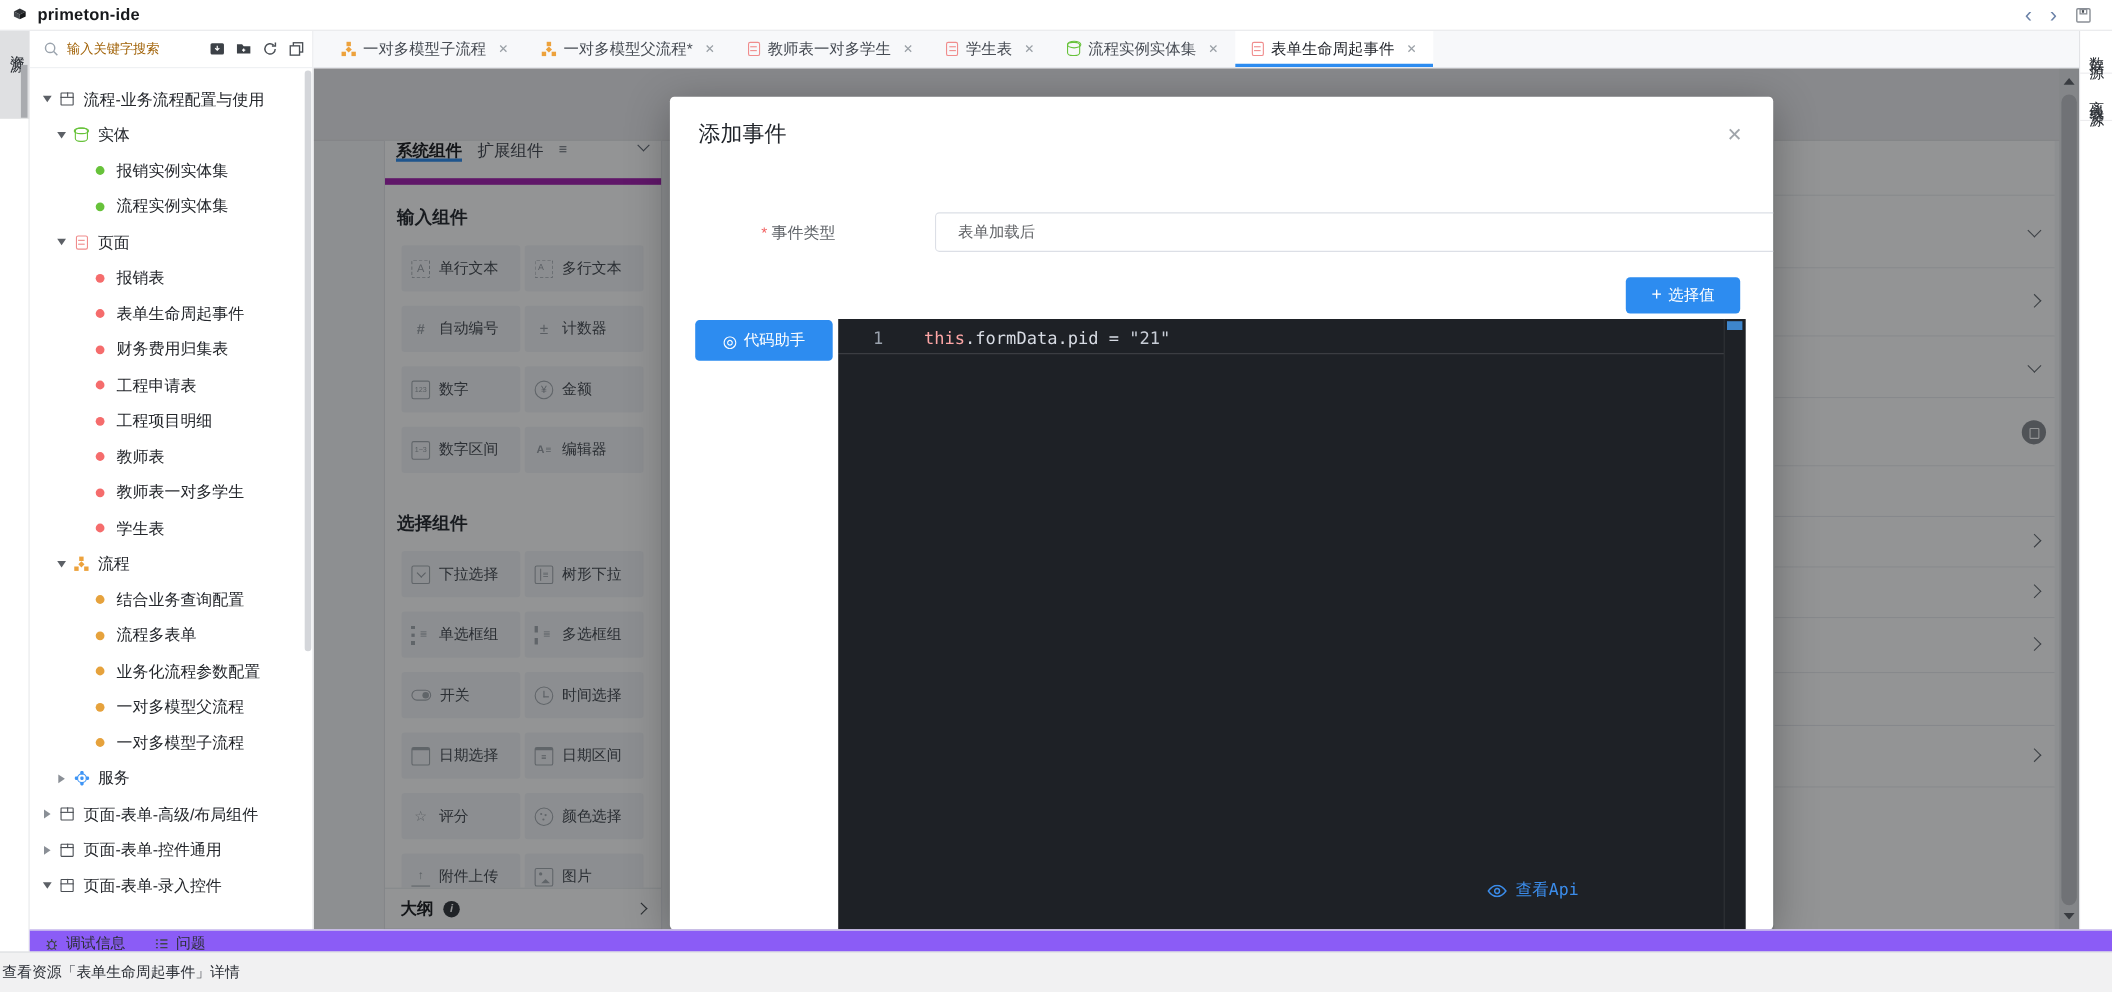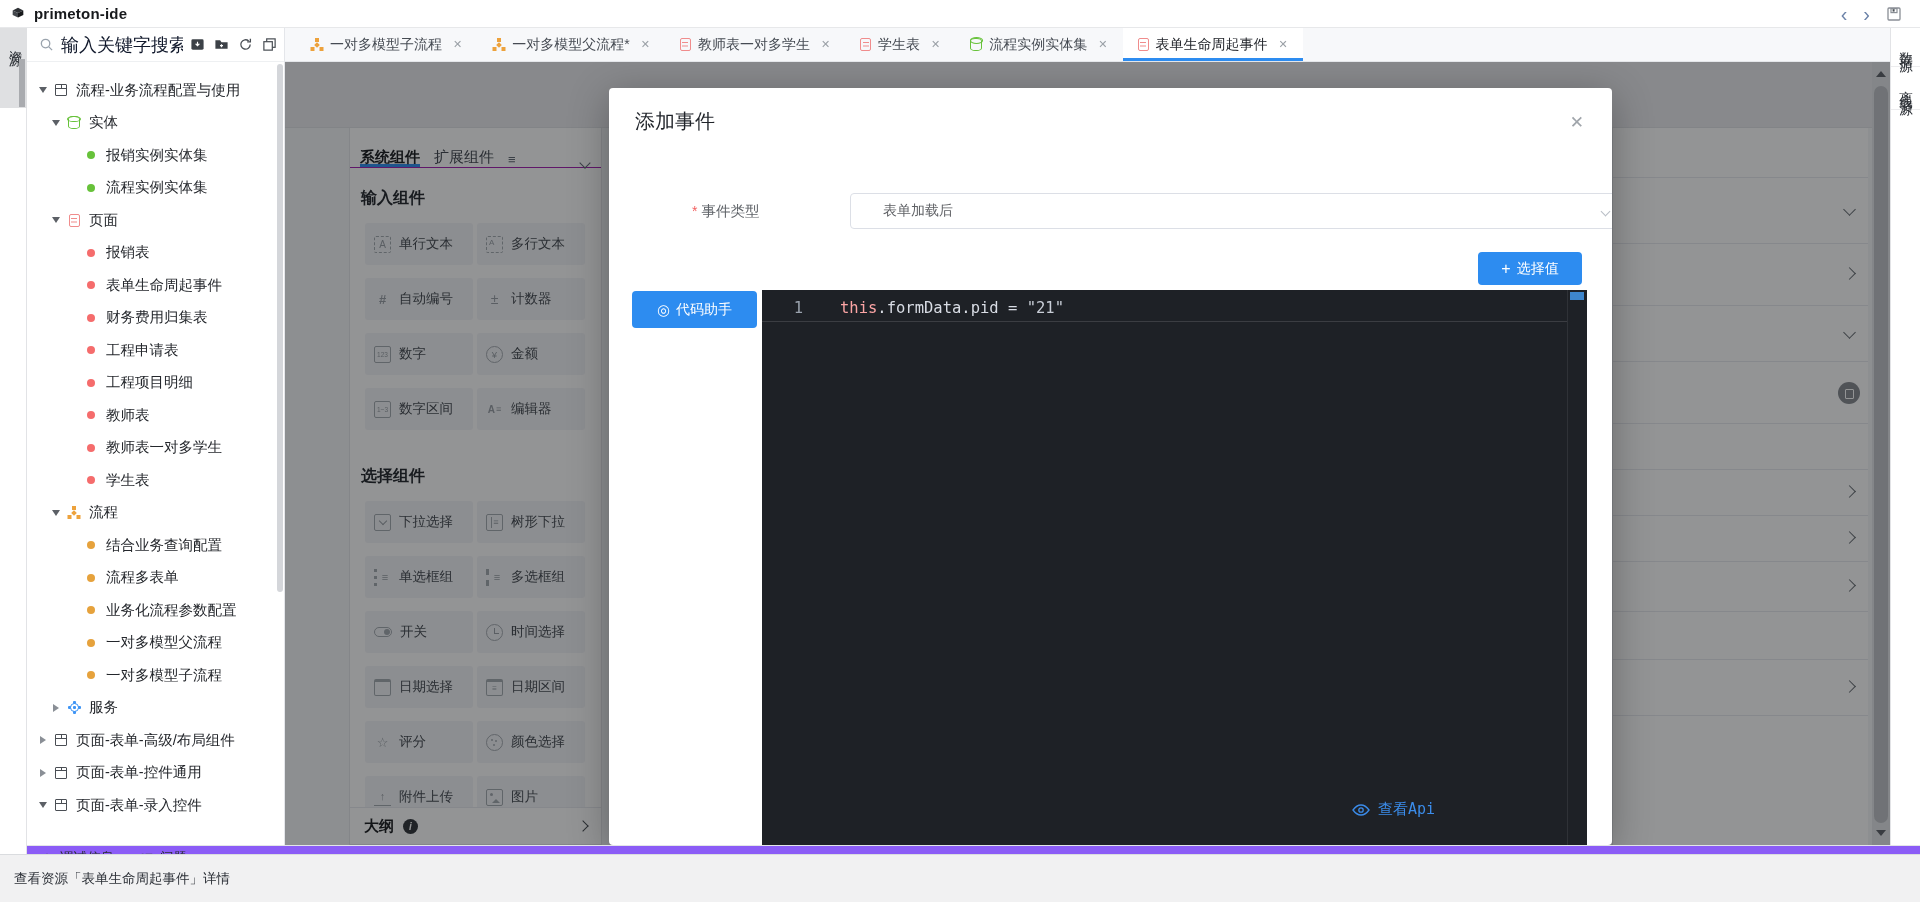--- a/index.html
+++ b/index.html
@@ -16,21 +16,21 @@
   
   #leftrail{position:absolute;left:0;top:28px;width:27px;bottom:33px;background:#fff;border-right:1px solid #e2e3e6;z-index:25}
   .rail-active{position:absolute;left:0;top:0;width:27px;height:80px;background:#dfe0e2}
   .rail-thumb{position:absolute;right:1px;top:31px;width:6px;height:48px;background:#a9abaf}
   .vtext{writing-mode:vertical-lr;text-orientation:upright;letter-spacing:4px;font-size:13.5px;color:#2b2f35}
   .rail-active .vtext{position:absolute;left:6px;top:11px}
 
   
   #sidebar{position:absolute;left:27px;top:28px;width:258px;bottom:33px;background:#fff;border-right:1px solid #e4e6ea;z-index:25}
   #searchrow{height:34px;border-bottom:1px solid #eef0f2;display:flex;align-items:center;padding:0 7px 0 12px;gap:7px}
-  .search-ph{color:#0f172a;font-size:18px;flex:1;white-space:nowrap;overflow:hidden}
+  .search-ph{color:#a16207;font-size:12px;flex:1;white-space:nowrap;overflow:hidden}
   .sr-icons{display:flex;gap:9px;align-items:center}
   #tree{position:absolute;left:0;right:0;top:34px;bottom:0;padding-top:12px;overflow:hidden}
   .trow{height:32.5px;display:flex;align-items:center;font-size:14.5px;color:#24272c;cursor:default;white-space:nowrap}
   .lv0{padding-left:8px}.lv1{padding-left:21px}.lv2{padding-left:38px}
   .arr{width:15px;display:flex;justify-content:center;align-items:center;flex:none}
   .arr::before{content:""}
   .arr-down::before{border-left:4.5px solid transparent;border-right:4.5px solid transparent;border-top:6px solid #5c6066}
   .arr-right::before{border-top:4.5px solid transparent;border-bottom:4.5px solid transparent;border-left:6px solid #8a8f96}
   .tico{width:22px;display:flex;align-items:center;justify-content:center;flex:none}
   .tlabel{margin-left:4px}
@@ -59,21 +59,21 @@
   .tab{display:flex;align-items:center;gap:7px;padding:0 15px;font-size:14px;color:#464b53;white-space:nowrap}
   .tab.active{background:#fff;box-shadow:inset 0 -3px 0 #2d8cf0;color:#22252b}
   .tab .x{color:#9aa0a6;font-size:11px;margin-left:4px}
 
   
   #main{position:absolute;left:285px;top:62px;width:1605px;bottom:57px;background:#f5f6f8;z-index:1}
   .band{position:absolute;left:0;top:0;right:0;height:66px;background:#ececee;border-bottom:1px solid #e0e2e5}
 
   
   #palette{position:absolute;left:64px;top:66px;width:253px;bottom:0;background:#fff;border:1px solid #e4e6ea;border-top:none}
-  .p-tabs{height:40px;display:flex;align-items:flex-end;gap:14px;padding:0 12px 0 10px;border-bottom:1px solid #a21caf}
+  .p-tabs{height:40px;display:flex;align-items:flex-start;gap:14px;padding:0 12px 0 10px;border-bottom:6px solid #a21caf}
   .p-tab{display:flex;align-items:center;font-size:15px;color:#3f444d;white-space:nowrap}
   .p-tab.active{font-weight:700;color:#17191c;box-shadow:inset 0 -3px 0 #2d8cf0}
   .p-menu{display:flex;align-items:center;font-size:13px;color:#5f6671}
   .p-chev{margin-left:auto;display:flex;align-items:center}
   .chev{display:inline-block;width:8px;height:8px;border-right:1.6px solid #5f6671;border-bottom:1.6px solid #5f6671}
   .chev-down{transform:rotate(45deg)}
   .chev-right{transform:rotate(-45deg)}
   .p-sec{font-size:16px;font-weight:600;color:#1f2329;margin:20px 0 14px 11px}
   .p-sec2{margin-top:36px}
   .chips{display:grid;grid-template-columns:108px 108px;gap:13px 4px;padding:0 10px 0 15px}
@@ -123,21 +123,21 @@
 
   
   #overlay{position:absolute;left:285px;top:62px;width:1605px;height:783px;background:rgba(15,17,20,.45);z-index:10}
 
   
   #modal{position:absolute;left:609px;top:88px;width:1003px;height:757px;background:#fff;border-radius:4px;box-shadow:0 8px 40px rgba(0,0,0,.3);z-index:20;overflow:hidden}
   .m-title{position:absolute;left:26px;top:20px;font-size:20px;color:#1f2329}
   .m-close{position:absolute;right:28px;top:24px;font-size:17px;color:#a0a5ab;font-weight:300}
   .m-req{color:#f25f5f;margin-right:4px;font-size:14px}
   .m-label{position:absolute;left:83px;top:114px;font-size:14.5px;color:#5f6368;white-space:nowrap}
-  .m-select{position:absolute;left:241px;top:105px;width:792px;height:36px;border:1px solid #dcdfe6;border-radius:4px;display:flex;align-items:center;padding:0 32px;font-size:14px;color:#606266}
+  .m-select{position:absolute;left:241px;top:105px;width:792px;height:36px;border:1px solid #dcdfe6;border-radius:4px;display:flex;align-items:center;padding:0 20px;font-size:14px;color:#606266}
   .m-select .chev{margin-left:auto;border-color:#b9bec6;width:7px;height:7px}
   .btn-blue{background:#2d8cf0;color:#fff;border:none;border-radius:4px;display:flex;align-items:center;justify-content:center;gap:6px;font-size:14px;font-family:inherit}
   .btn-sv{position:absolute;left:869px;top:164px;width:104px;height:33px}
   .btn-sv .plus{font-size:16px;line-height:14px}
   .btn-ch{position:absolute;left:23px;top:203px;width:125px;height:37px}
   .btn-ch .ch-ico{font-size:15px}
   .editor{position:absolute;left:153px;top:202px;right:25px;bottom:0;background:#1e2126;font-family:"DejaVu Sans Mono","Liberation Mono",monospace}
   .ed-line{display:flex;align-items:center;height:28px;margin-top:4px;border-bottom:1px solid rgba(255,255,255,.13);width:calc(100% - 20px);font-size:15.5px}
   .ln{width:52px;text-align:right;padding-right:11px;color:#9aa2ad;flex:none}
   .code{margin-left:26px;color:#d8dce4;white-space:pre}
@@ -147,21 +147,21 @@
   .ed-thumb{position:absolute;top:2px;right:3px;width:14px;height:8px;background:#3e86cc}
   .view-api{position:absolute;left:590px;top:510px;display:flex;align-items:center;gap:8px;color:#3b8cea;font-size:15px;cursor:default}
 
   
   #rightrail{position:absolute;right:0;top:28px;width:30px;bottom:33px;background:#fff;border-left:1px solid #e2e3e6;z-index:25}
   .rr-tab{padding:13px 0;display:flex;justify-content:center;border-bottom:1px solid #ececee}
 
   
   #toolbar{position:absolute;left:27px;right:0;bottom:33px;height:24px;background:#8b5cf6;border-top:1px solid #e3e5e8;display:flex;align-items:center;gap:26px;padding-left:13px;z-index:30}
   .tool{display:flex;align-items:center;gap:6px;font-size:13.5px;color:#2b2f35}
-  #statusbar{position:absolute;left:0;right:0;bottom:0;height:48px;background:#f1f1f2;border-top:1px solid #dadcdf;display:flex;align-items:center;padding-left:14px;font-size:13.5px;color:#2b2f36;z-index:30}
+  #statusbar{position:absolute;left:0;right:0;bottom:0;height:37px;background:#f1f1f2;border-top:1px solid #dadcdf;display:flex;align-items:center;padding-left:2px;font-size:13.5px;color:#2b2f36;z-index:30}
 </style>
 </head>
 <body>
 
 <header id="titlebar">
   <span>
     <svg width="16" height="16" viewBox="0 0 18 18">
         <path d="M3 5l6-3 6 3-6 3z" fill="#2e3135"></path>
         <path d="M3 5v5l6 3V8z" fill="#43474c"></path>
         <path d="M15 5v5l-6 3V8z" fill="#17191b"></path>

